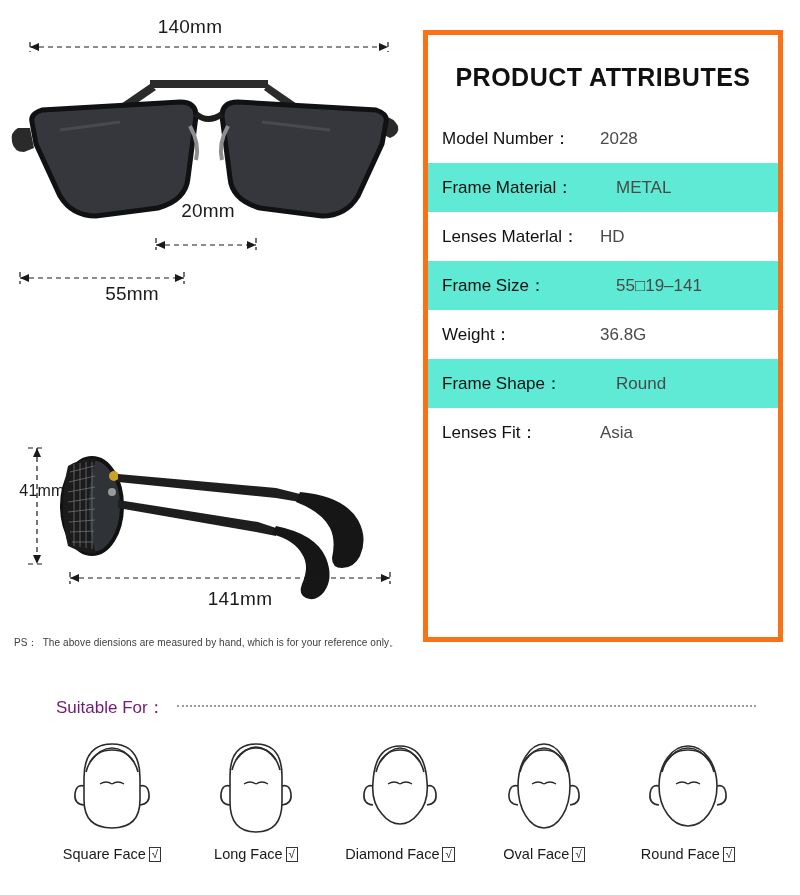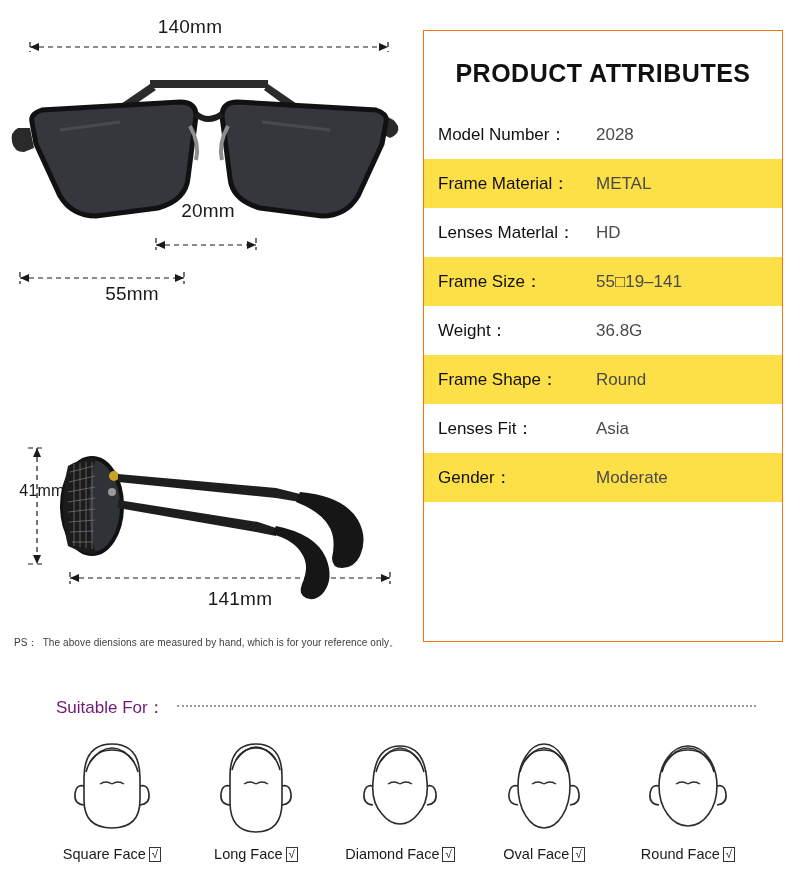--- a/index.html
+++ b/index.html
@@ -41,39 +41,39 @@
     color: #3c3c3c;
     letter-spacing: .1px;
   }
   .note .ps { margin-right: 5px; }
 
   
   .attr-panel {
     position: absolute;
     left: 423px; top: 30px;
     width: 360px; height: 612px;
-    border: 1px solid #f97316;
+    border: 5px solid #f97316;
     background: #fff;
   }
   .attr-title {
     text-align: center;
     font-size: 25px;
     font-weight: bold;
     letter-spacing: .5px;
     padding: 28px 0 22px 0;
     color: #111;
   }
   .attr-row {
     display: flex;
     align-items: center;
     height: 49px;
     padding: 0 0 0 14px;
     font-size: 17px;
   }
-  .attr-row.alt { background: #fde047; }
+  .attr-row.alt { background: #5eead4; gap: 16px; }
   .attr-key {
     width: 158px;
     color: #111;
     white-space: nowrap;
   }
   .attr-val {
     color: #4a4a4a;
     white-space: nowrap;
   }
 
@@ -251,24 +251,20 @@
       <div class="attr-val">36.8G</div>
     </div>
     <div class="attr-row alt">
       <div class="attr-key">Frame Shape：</div>
       <div class="attr-val">Round</div>
     </div>
     <div class="attr-row">
       <div class="attr-key">Lenses Fit：</div>
       <div class="attr-val">Asia</div>
     </div>
-    <div class="attr-row alt">
-      <div class="attr-key">Gender：</div>
-      <div class="attr-val">Moderate</div>
-    </div>
   </div>
 
   <div class="suitable">
     <div class="suit-head">
       <span class="txt">Suitable For：</span>
       <span class="dots"></span>
     </div>
 
     <div class="faces">
 

